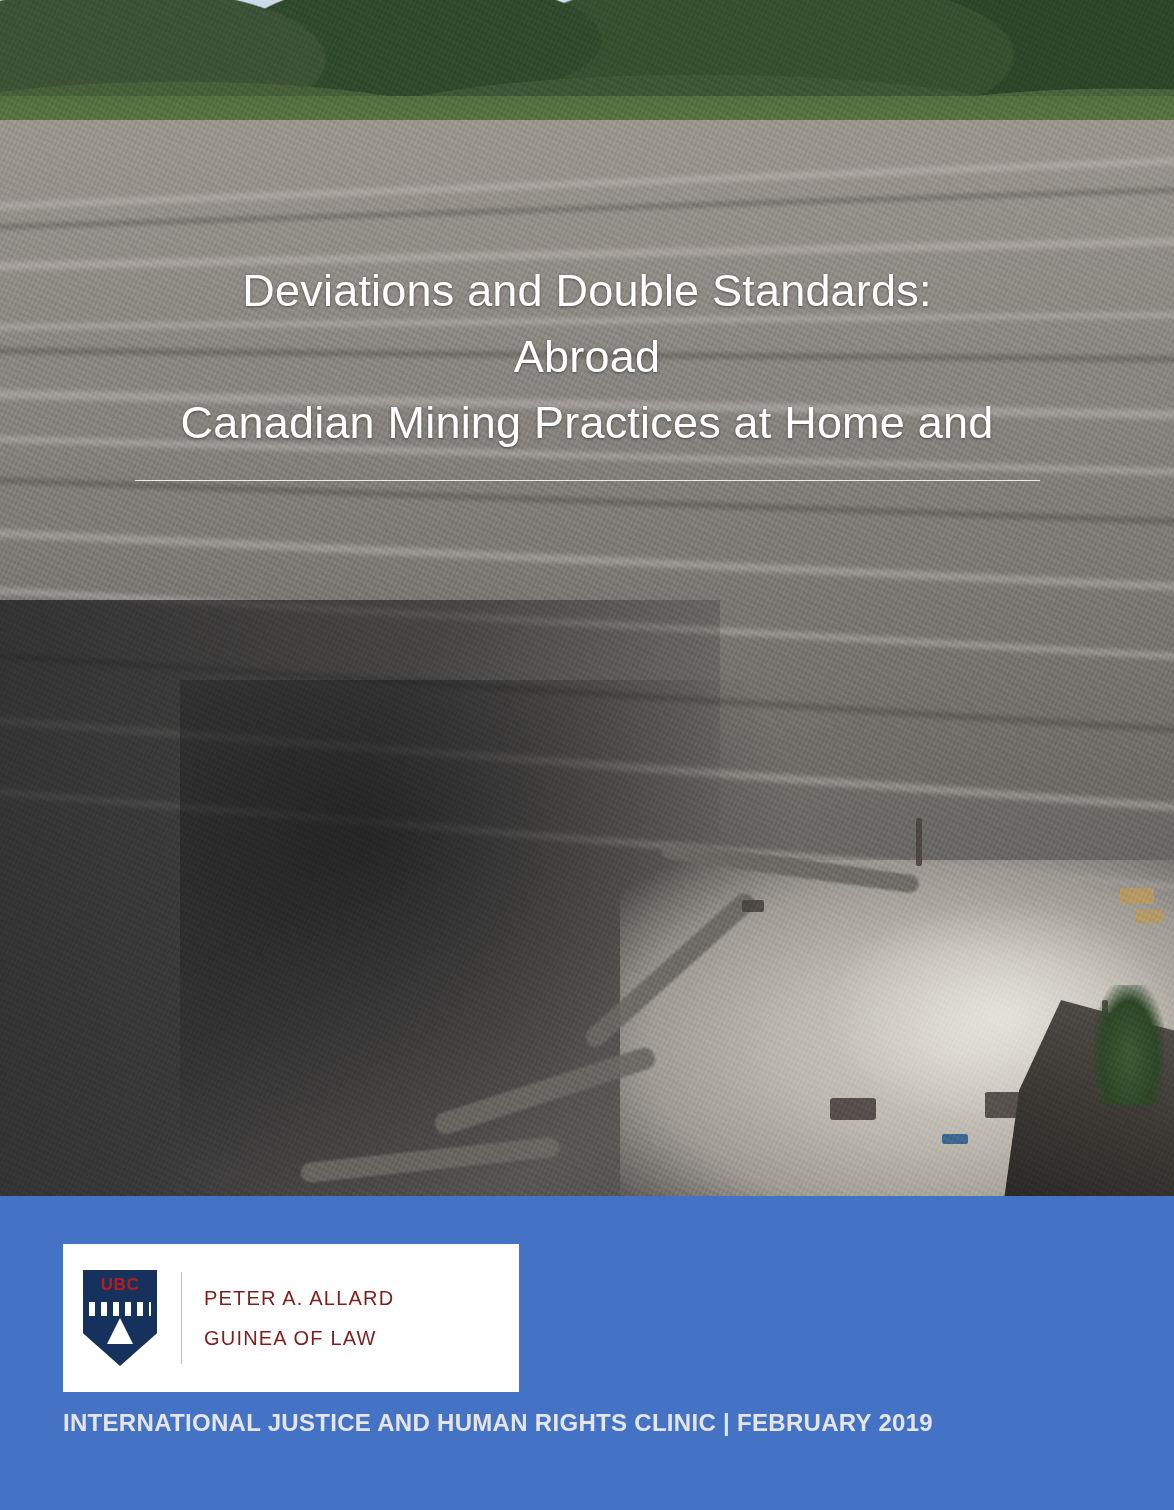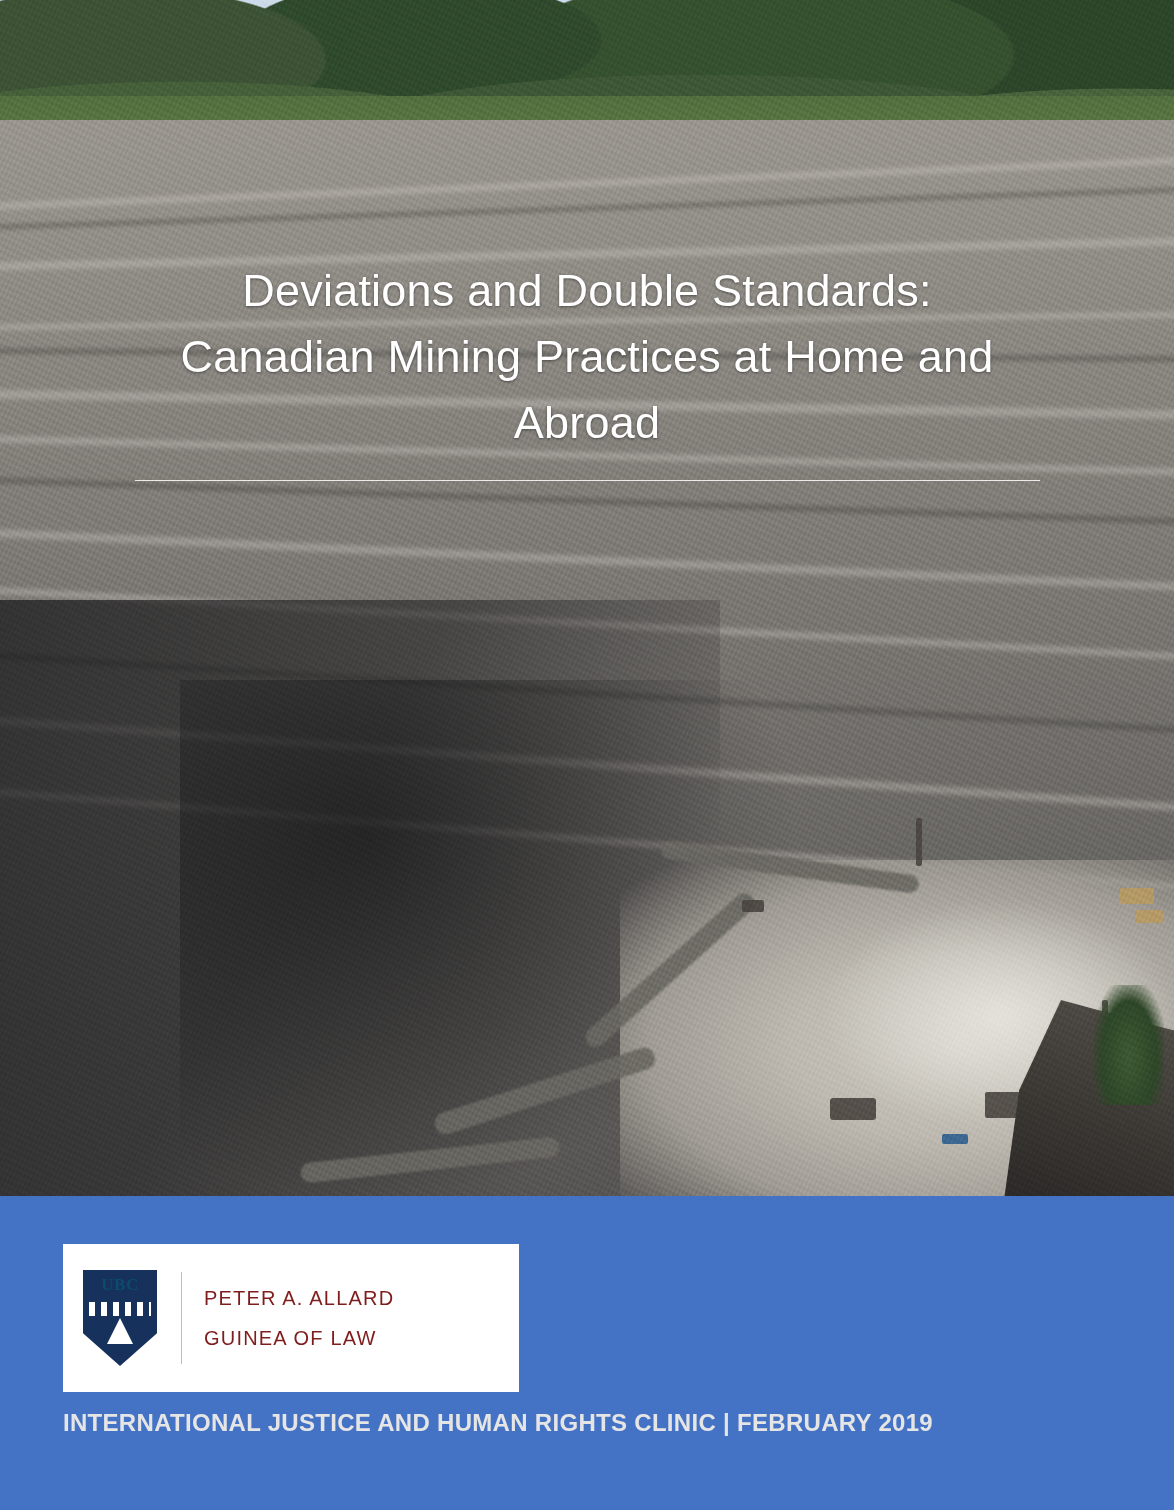--- a/index.html
+++ b/index.html
@@ -211,25 +211,24 @@
     inset: 0;
     background: #16325c;
     clip-path: polygon(0 0, 100% 0, 100% 66%, 50% 100%, 0 66%);
   }
   .shield-top {
     position: absolute;
     left: 0; top: 0; width: 100%; height: 30px;
     display: flex;
     align-items: center;
     justify-content: center;
-    color: #0c4a6e;
+    color: #b91c1c;
     font-size: 17px;
     font-weight: 700;
     letter-spacing: .5px;
-    font-family: Liberation Serif, serif;
   }
   .shield-bars {
     position: absolute;
     left: 6px; top: 32px; width: calc(100% - 12px); height: 14px;
     background: repeating-linear-gradient(90deg,#ffffff 0 6px, #16325c 6px 12px);
   }
   .shield-flame {
     position: absolute;
     left: 50%; top: 48px;
     transform: translateX(-50%);
@@ -314,22 +313,22 @@
     <div class="machine" style="left:1040px; top:1086px; width:14px; height:10px;"></div>
 
     <div class="rock-right"></div>
     <div class="tree-right"></div>
 
     <div class="grain"></div>
 
     <div class="title-block">
       <div class="doc-title">
         <div>Deviations and Double Standards:</div>
+        <div>Abroad</div>
         <div>Canadian Mining Practices at Home and</div>
-        <div>Abroad</div>
       </div>
       <div class="rule"></div>
     </div>
   </div>
 
   <div class="footer-band">
 
     <div class="logo-card">
       <div class="ubc-shield">
         <div class="shield-body"></div>

